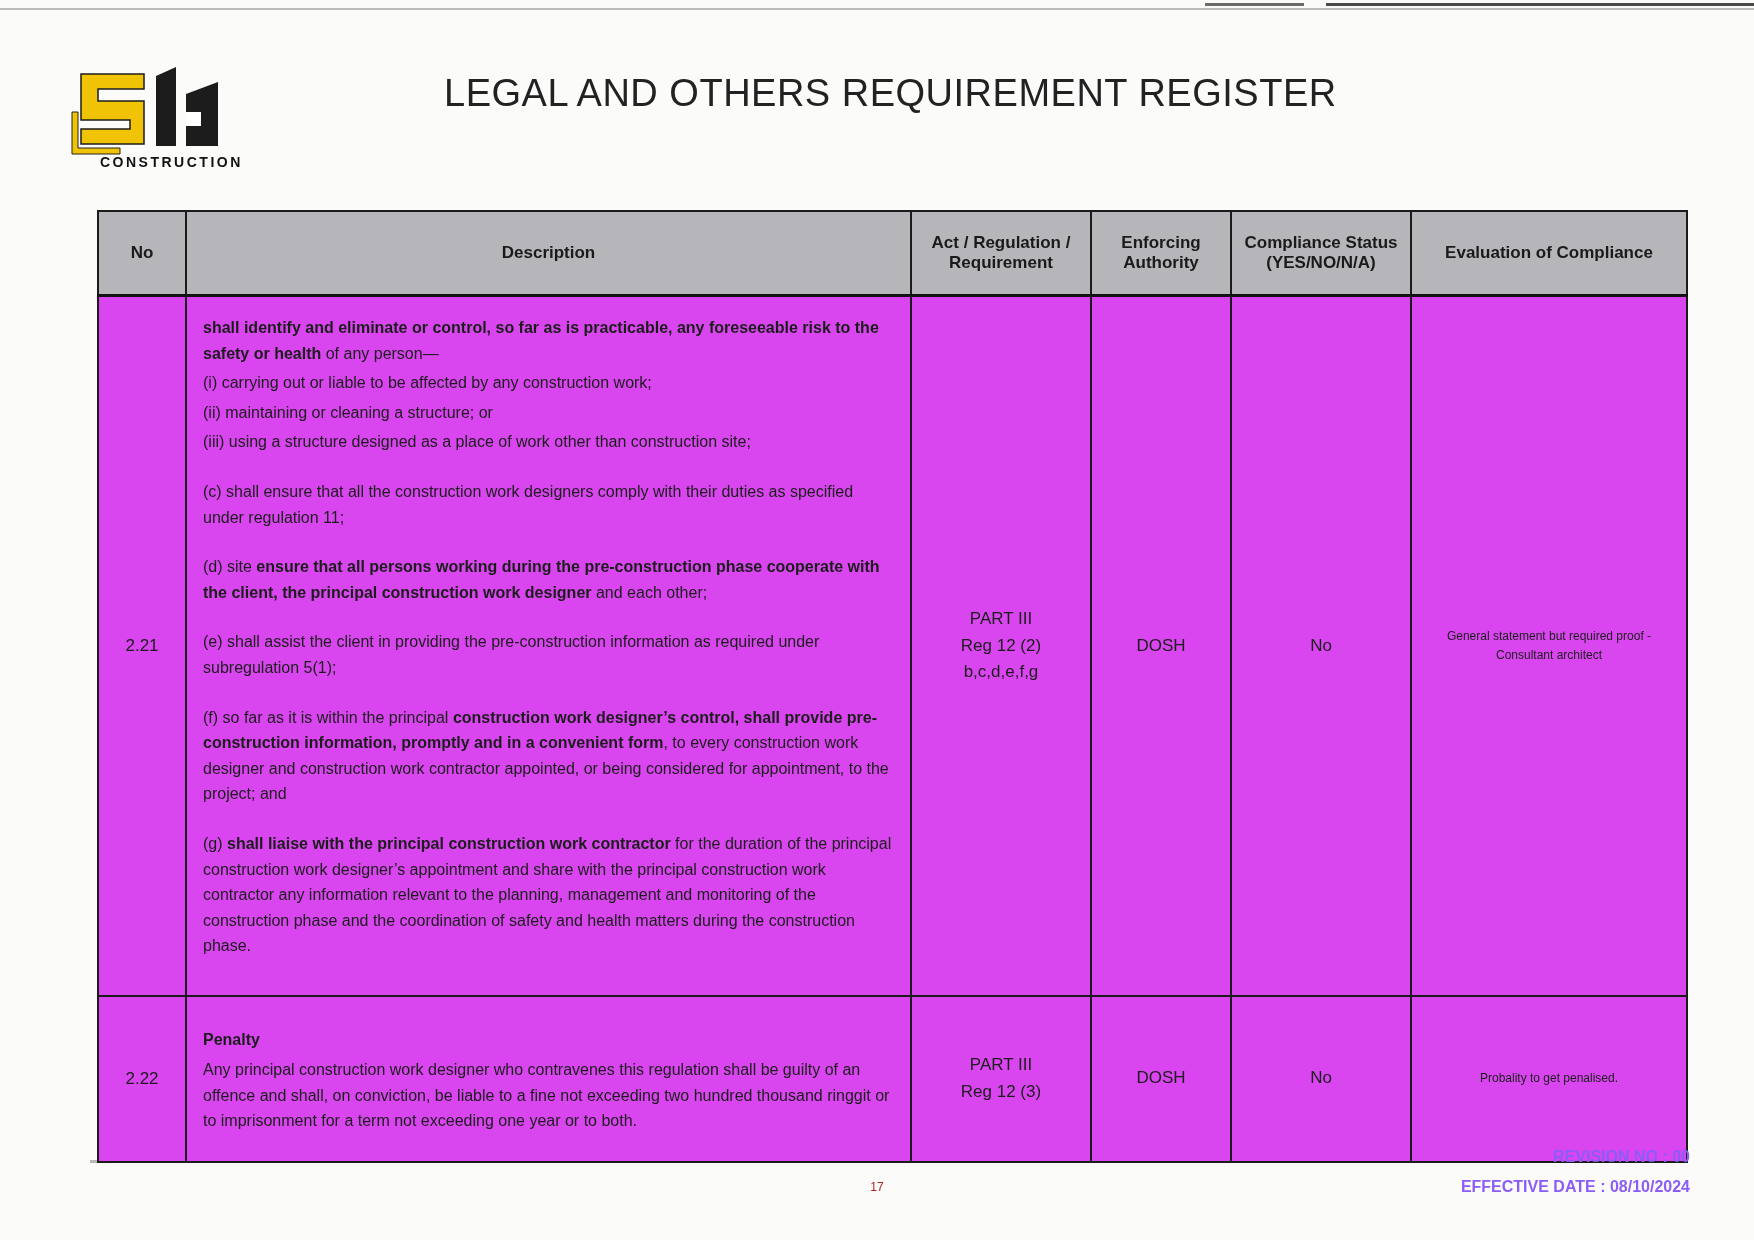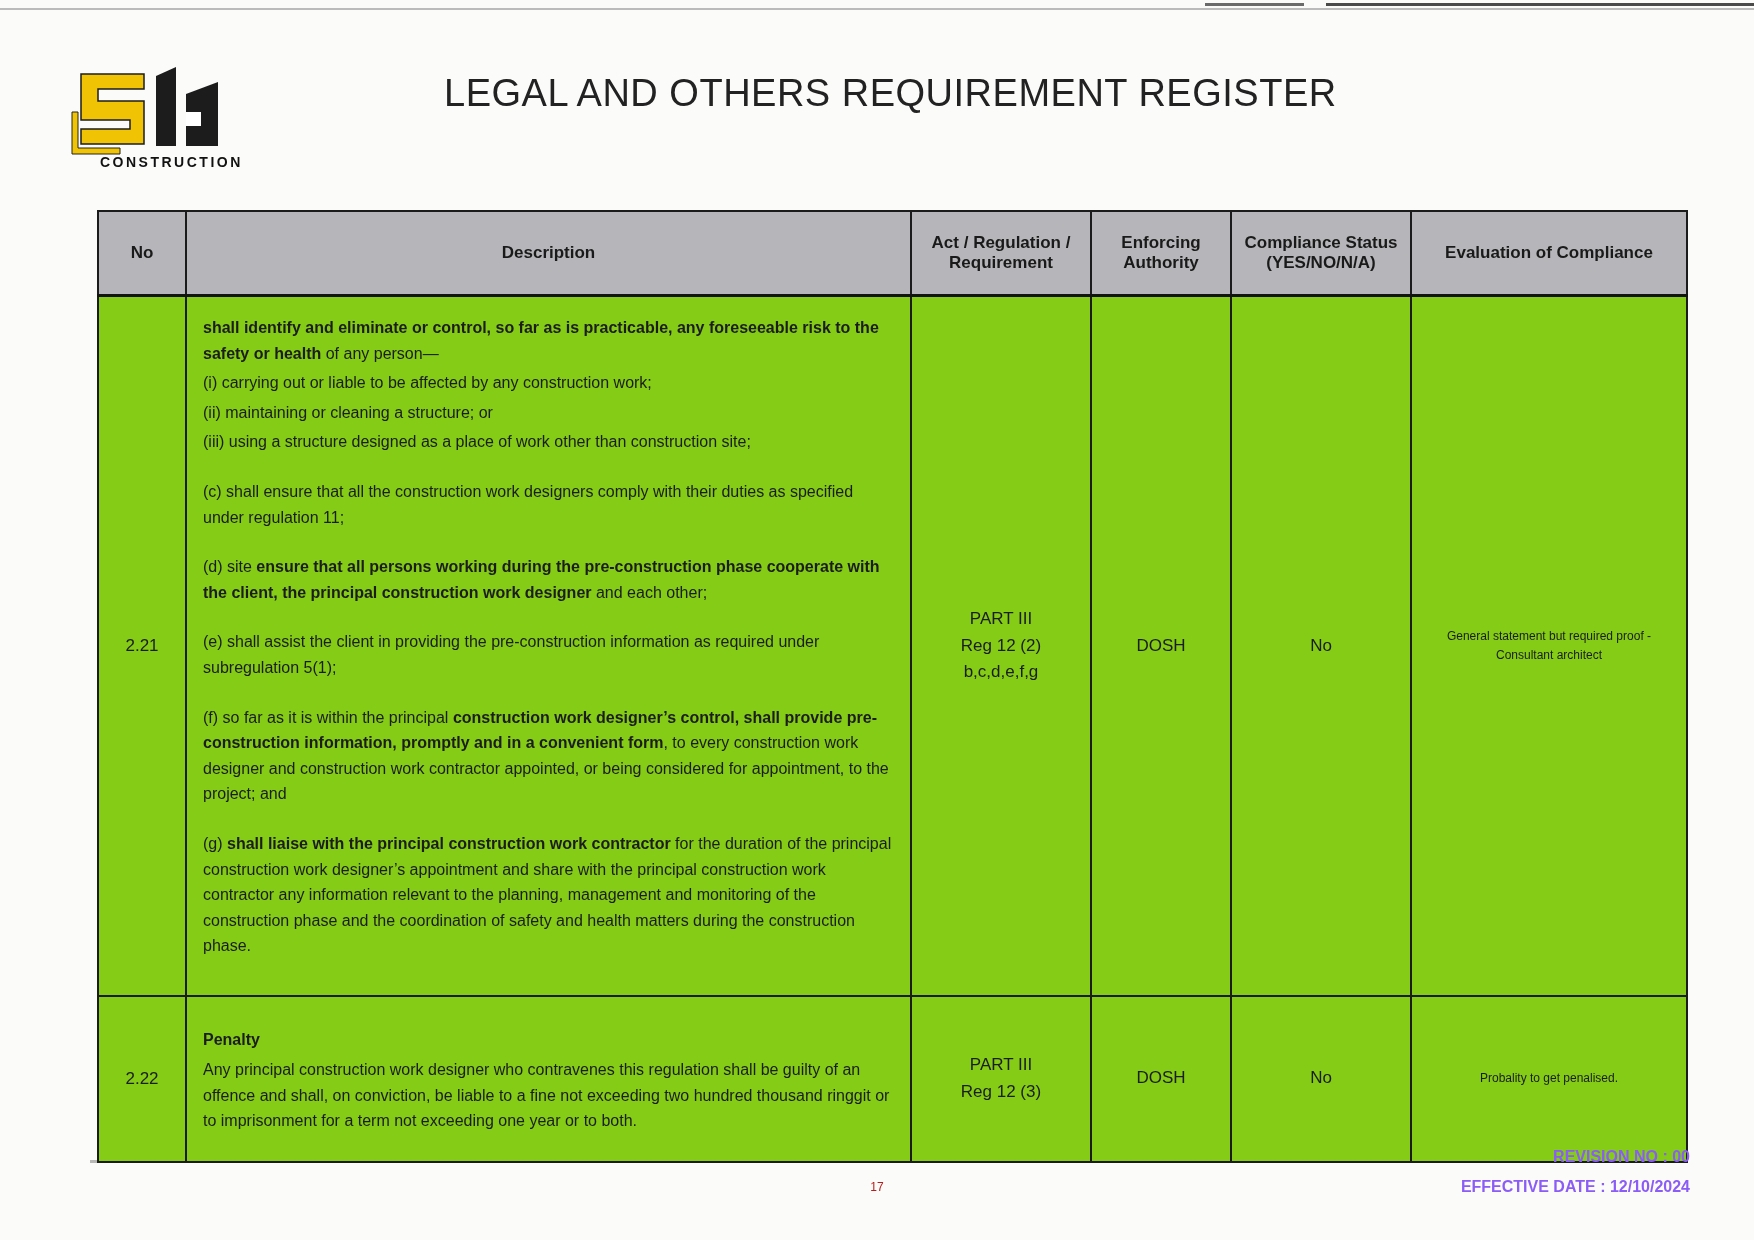--- a/index.html
+++ b/index.html
@@ -16,21 +16,21 @@
 
   
   .logo{position:absolute;left:66px;top:64px;width:230px;height:112px}
 
   
   .title{position:absolute;left:444px;top:72px;margin:0;
     font-size:38px;font-weight:500;letter-spacing:.5px;color:#222;white-space:nowrap}
 
   
   table.register{position:absolute;left:97px;top:210px;width:1589px;
-    border-collapse:collapse;table-layout:fixed;background:#84cc16}
+    border-collapse:collapse;table-layout:fixed;background:#d946ef}
   table.register th,table.register td{border:2px solid #1b1b1b}
   table.register thead th{
     background:#b6b6ba;height:74px;font-size:17px;font-weight:700;color:#1a1a1a;
     padding:4px 10px;text-align:center;vertical-align:middle;border-bottom:3px solid #131313;
   }
   tbody tr.row-1{height:700px}
   tbody tr.row-2{height:166px}
   td.cell-no{text-align:center;vertical-align:middle;font-size:17px}
   td.cell-desc{padding:14px 14px 10px 12px;font-size:16px;line-height:1.6;vertical-align:top;overflow:hidden}
   td.cell-desc.vmid{vertical-align:middle}
@@ -125,14 +125,14 @@
         <td class="cell-center">DOSH</td>
         <td class="cell-center">No</td>
         <td class="cell-center cell-eval">Probality to get penalised.</td>
       </tr>
     </tbody>
 </table>
 
 <div class="footer-page">17</div>
 <div class="footer-right">
   <div>REVISION NO : 00</div>
-  <div>EFFECTIVE DATE : 12/10/2024</div>
+  <div>EFFECTIVE DATE : 08/10/2024</div>
 </div>
 
 </body></html>

